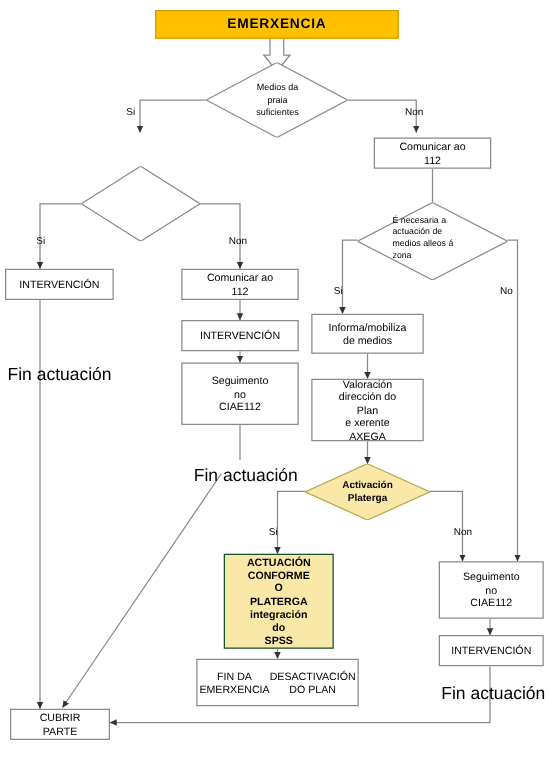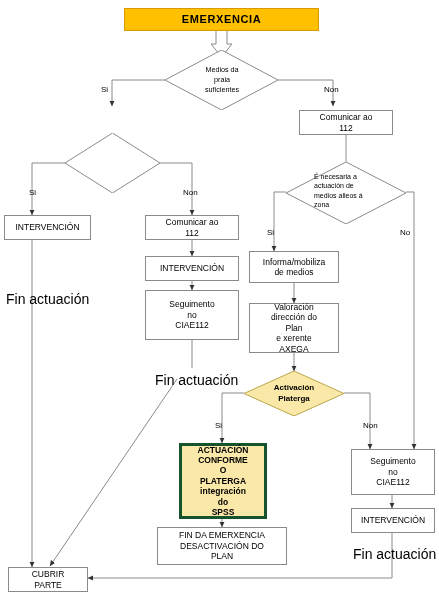--- a/index.html
+++ b/index.html
@@ -42,21 +42,21 @@
   }
   .header-box {
     background: #FFC000;
     border: 1px solid #d79b00;
     font-weight: bold;
     font-size: 11px;
     letter-spacing: 0.6px;
   }
   .highlight-box {
     background: #FAE8A8;
-    border: 3px solid #14532d;
+    border: 1px solid #14532d;
     font-weight: bold;
     font-size: 8.5px;
   }
   .diamond-label {
     position: absolute;
     display: flex;
     align-items: center;
     justify-content: center;
     text-align: center;
     font-size: 7.2px;
@@ -215,21 +215,21 @@
   </div>
 
   <div class="node highlight-box box-pad" style="left:179px; top:443px; width:88px; height:76px; flex-direction:column;">
     <span>ACTUACIÓN</span>
     <span>CONFORME O</span>
     <span>PLATERGA</span>
     <span>integración do</span>
     <span>SPSS</span>
   </div>
 
-  <div class="node box box-pad" style="left:157px; top:527px; width:130px; height:38px; flex-direction:column;">
+  <div class="node box box-pad" style="left:157px; top:527px; width:130px; height:38px; flex-direction:row;">
     <span>FIN DA EMERXENCIA</span>
     <span>DESACTIVACIÓN DO PLAN</span>
   </div>
 
   <div class="node box box-pad" style="left:351px; top:449px; width:84px; height:46px; flex-direction:column;">
     <span>Seguimento no</span>
     <span>CIAE112</span>
   </div>
 
   <div class="node box box-pad" style="left:351px; top:508px; width:84px; height:25px;">

